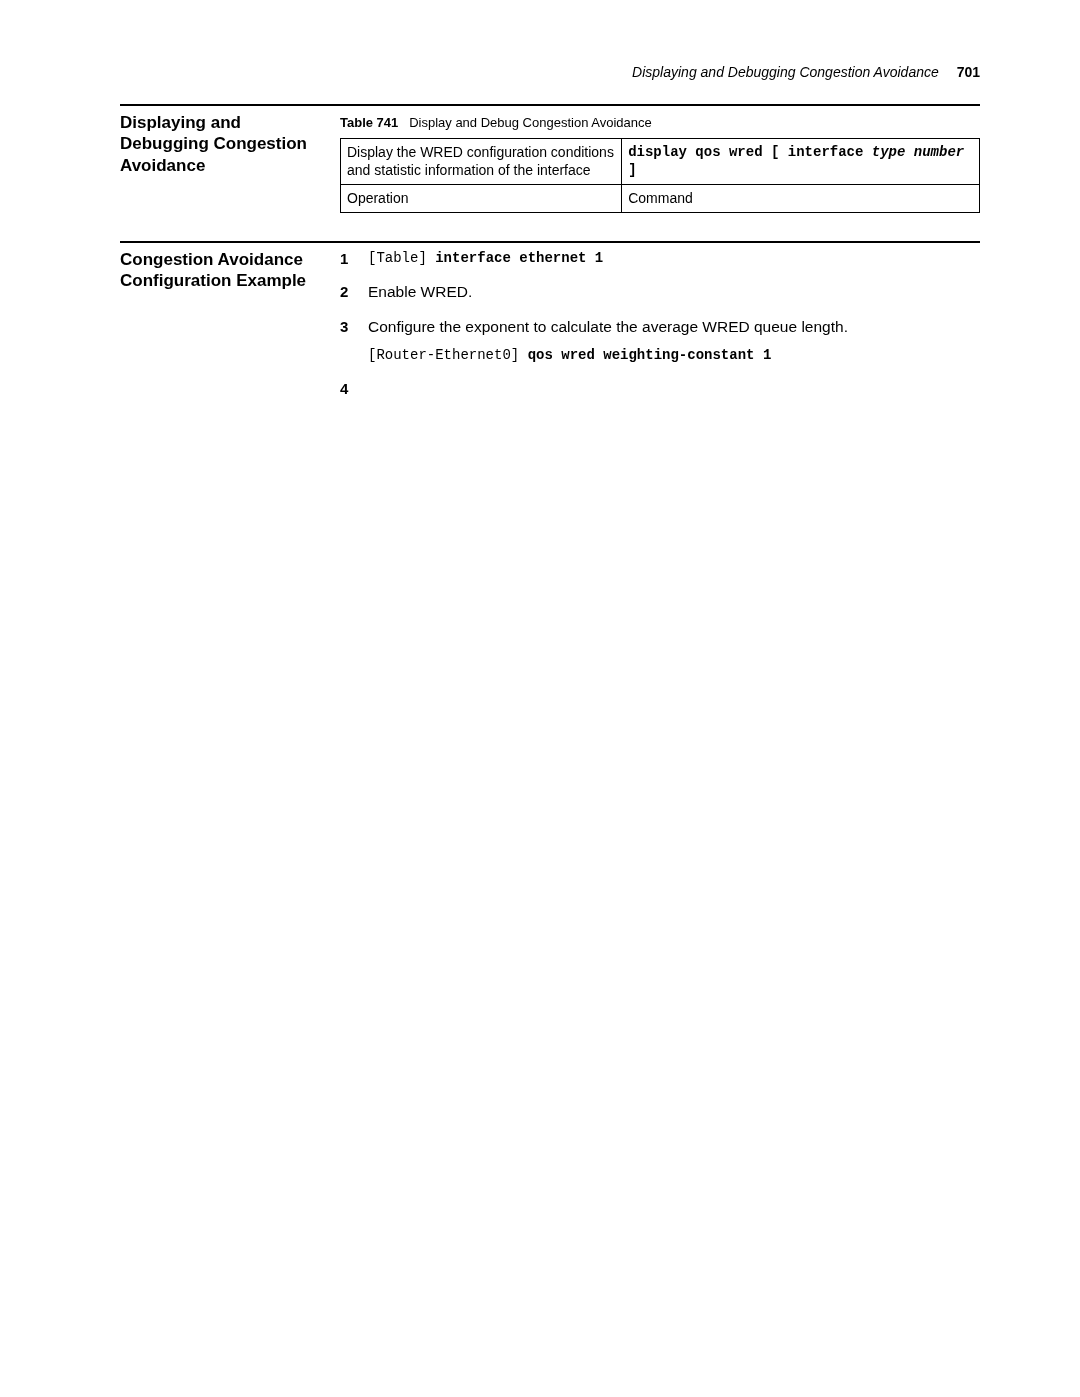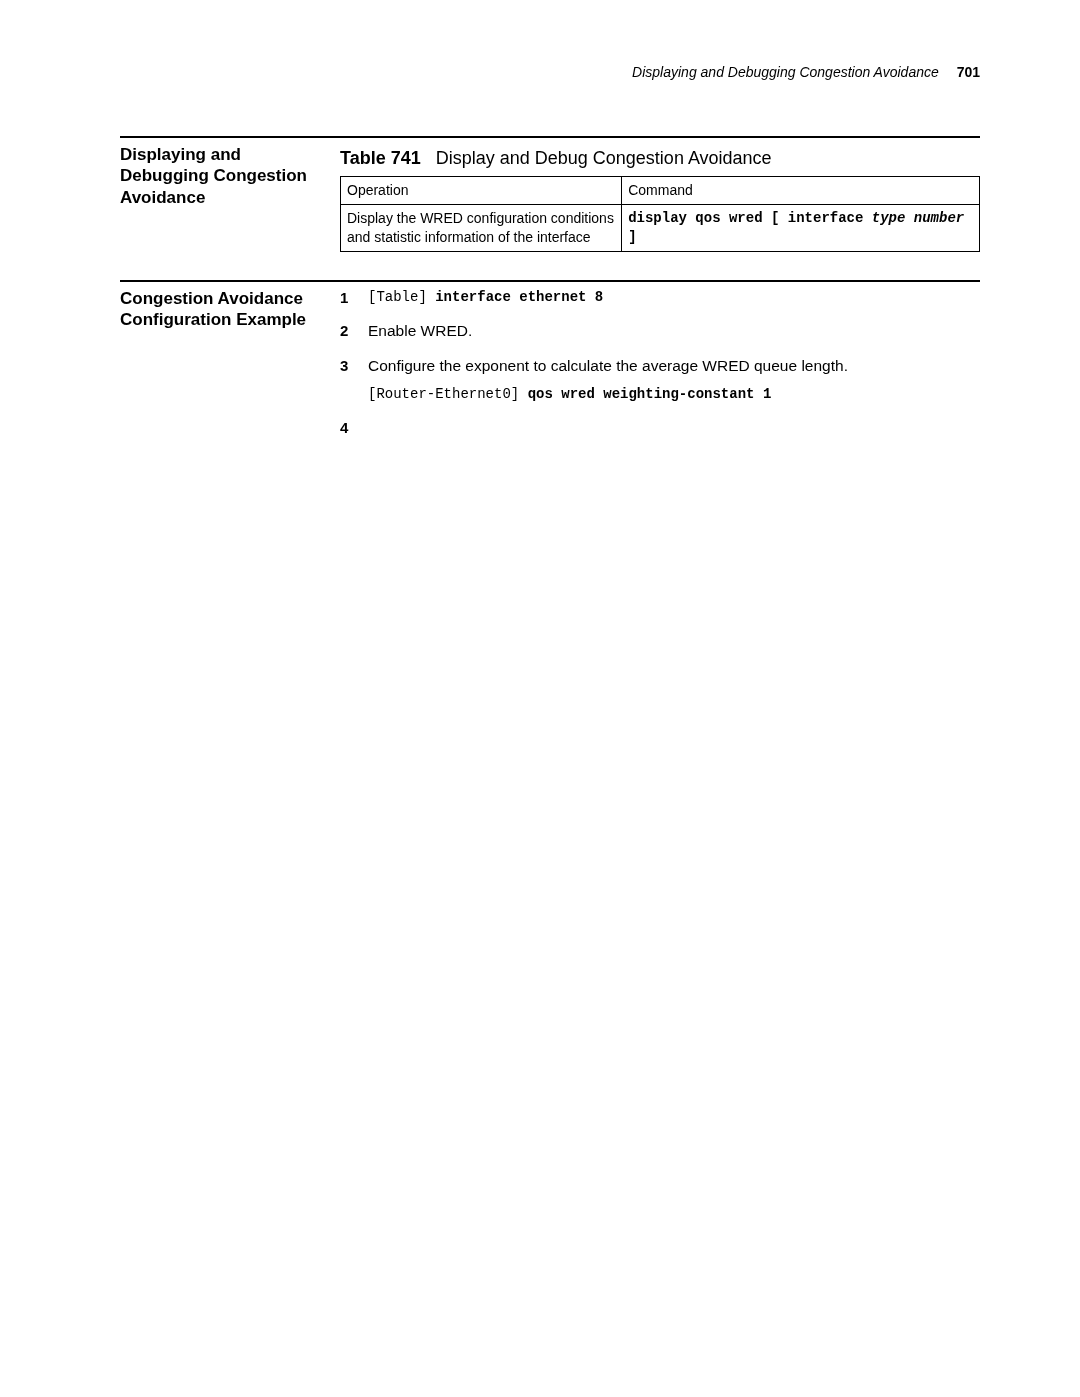--- a/index.html
+++ b/index.html
@@ -12,21 +12,21 @@
   .page {
     width: 1080px;
     height: 1397px;
     position: relative;
     box-sizing: border-box;
     padding: 64px 100px 60px 120px;
   }
   .running-header {
     text-align: right;
     font-size: 14px;
-    margin-bottom: 56px;
+    margin-bottom: 24px;
   }
   .running-header .title {
     font-style: italic;
   }
   .running-header .pagenum {
     font-weight: bold;
     font-style: normal;
     margin-left: 14px;
   }
   .thick-rule {
@@ -45,21 +45,21 @@
     font-size: 17px;
     font-weight: bold;
     line-height: 1.25;
   }
   .section-body {
     flex: 1 1 auto;
     font-size: 15px;
     line-height: 1.35;
   }
   .table-caption {
-    font-size: 18px;
+    font-size: 13px;
     margin: 2px 0 6px 0;
   }
   .table-caption .lbl {
     font-weight: bold;
   }
   table.cmd {
     border-collapse: collapse;
     width: 100%;
     font-size: 14px;
   }
@@ -133,43 +133,43 @@
     <div class="section-body">
 
       <div class="table-caption">
         <span class="lbl">Table 741</span>
         &nbsp;&nbsp;<span>Display and Debug Congestion Avoidance</span>
       </div>
 
       <table class="cmd">
         <tbody>
             <tr>
-          <td class="op">Operation</td>
-          <td>Command</td>
-        </tr>
-        <tr>
           <td class="op">Display the WRED configuration conditions and statistic information of the interface</td>
           <td class="mono">
             <span class="bold">display qos wred [ interface </span><span class="bold italic">type</span><span> </span><span class="bold italic">number</span><span class="bold"> ]</span>
           </td>
+        </tr>
+        <tr>
+          <td class="op">Operation</td>
+          <td>Command</td>
         </tr>
       </tbody>
         </table>
 
     </div>
   </div>
 
   <hr class="thick-rule">
 
   <div class="section">
     <div class="section-heading">Congestion Avoidance Configuration Example</div>
     <div class="section-body">
       <ol class="steps" id="steps-list">
           <li>
-            <div class="codeblock"><span>[Table] </span><span class="b">interface ethernet 8</span></div>
+            <div class="codeblock"><span>[Table] </span><span class="b">interface ethernet 1</span></div>
           </li>
           <li>
             <div class="step-text">Enable WRED.</div>
           </li>
           <li>
             <div class="step-text">Configure the exponent to calculate the average WRED queue length.</div>
             <div class="codeblock"><span>[Router-Ethernet0] </span><span class="b">qos wred weighting-constant 1</span></div>
           </li>
           <li>
           </li>

